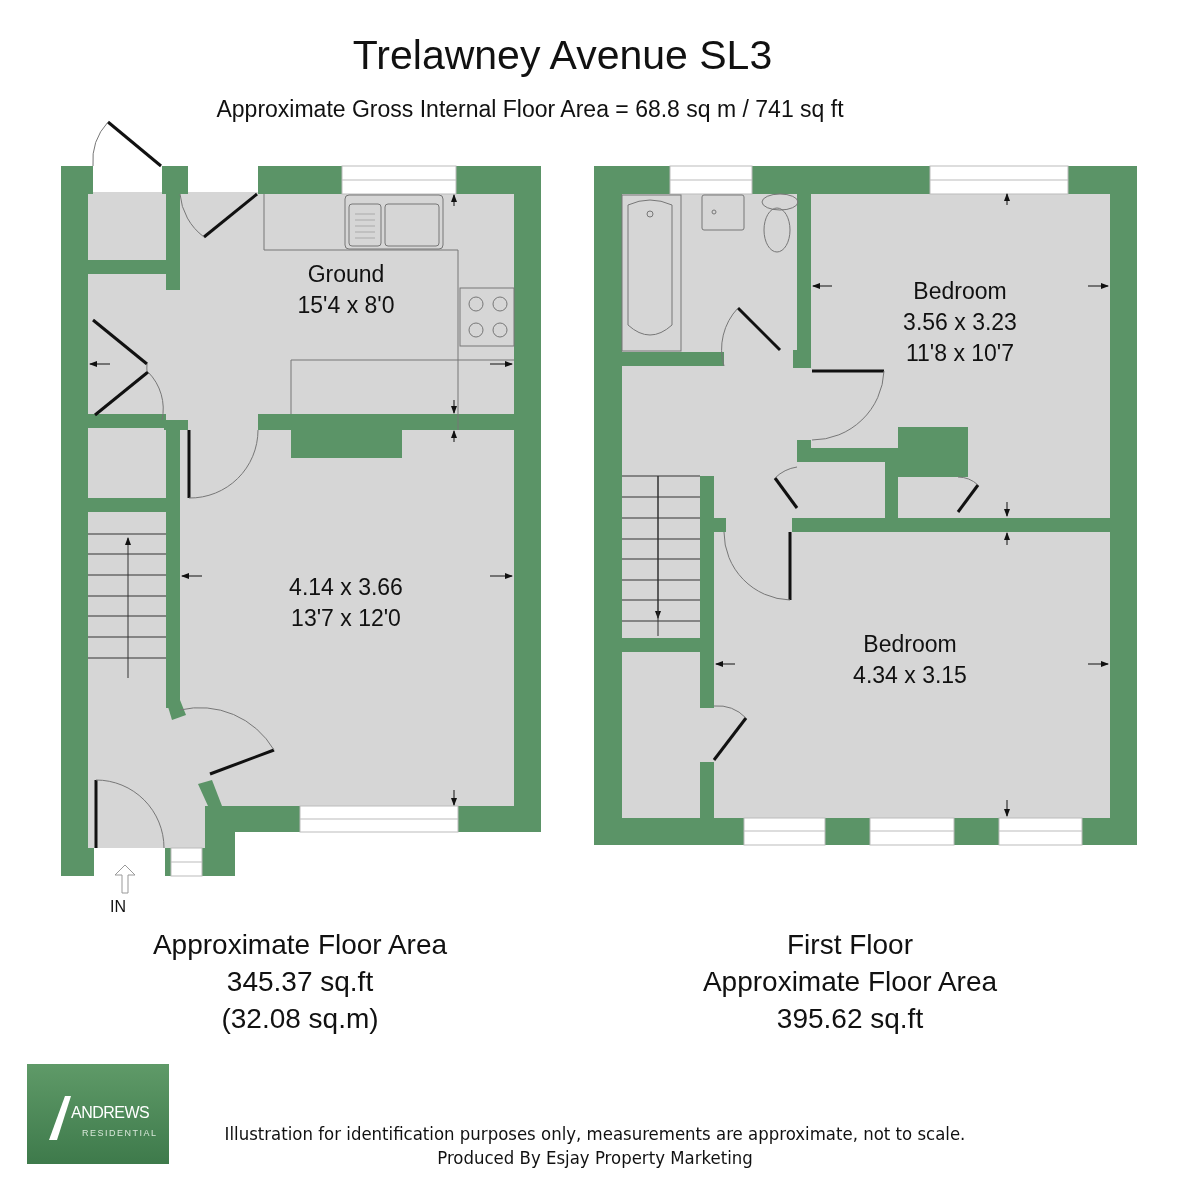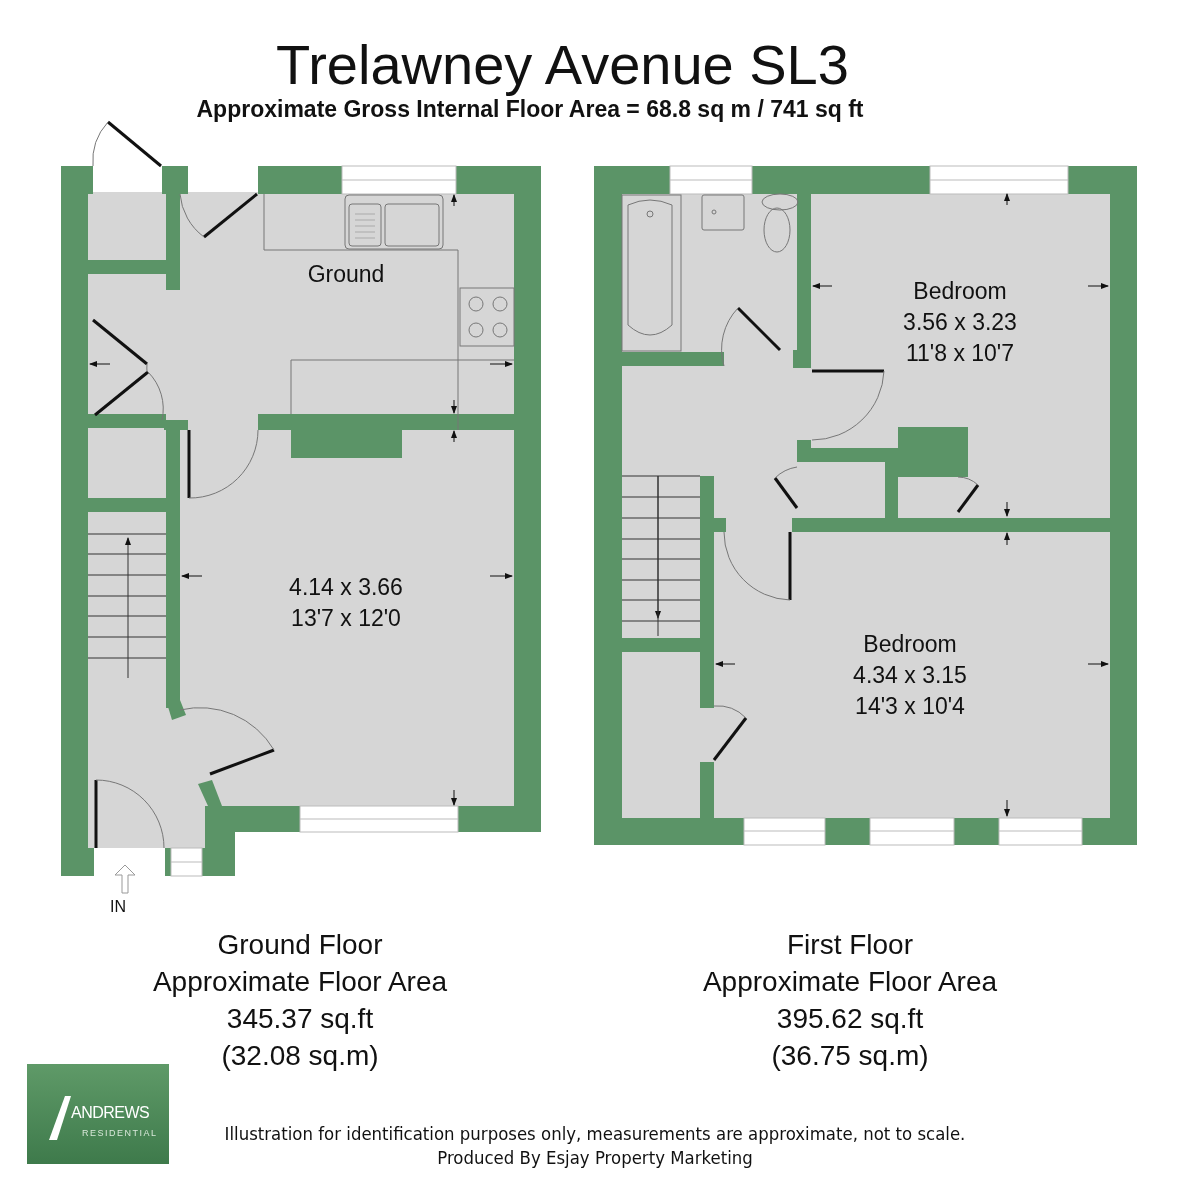--- a/index.html
+++ b/index.html
@@ -1,19 +1,19 @@
 <!DOCTYPE html>
 <html><head>
 <meta charset="utf-8">
 <style>
   html,body{margin:0;padding:0;background:#fff;}
   body{width:1200px;height:1198px;position:relative;overflow:hidden;font-family:"Liberation Sans",sans-serif;color:#111;}
   .abs{position:absolute;}
-  .title{left:0;width:1125px;top:32px;text-align:center;font-size:56px;}
-  .subtitle{left:0;width:1060px;top:96px;text-align:center;font-size:23px;font-weight:bold;}
+  .title{left:0;width:1125px;top:32px;text-align:center;font-size:41px;}
+  .subtitle{left:0;width:1060px;top:96px;text-align:center;font-size:23px;font-weight:normal;}
   .plan{position:absolute;left:0;top:0;}
   .room-label{position:absolute;text-align:center;font-size:23px;line-height:31px;width:300px;}
   .floor-label{position:absolute;text-align:center;font-size:28px;line-height:37px;width:420px;}
   .in-label{left:110px;top:898px;font-size:16px;}
   .logo{left:27px;top:1064px;width:142px;height:100px;background:linear-gradient(180deg,#5f9a68,#3e7a4b);}
   .logo-name{position:absolute;left:44px;top:40px;color:#fff;font-size:16px;letter-spacing:-0.5px;}
   .logo-sub{position:absolute;left:44px;top:64px;color:#d9e8da;font-size:9px;letter-spacing:1.5px;margin-left:11px;}
   .disclaimer{left:0;width:1190px;top:1122px;text-align:center;font-size:18px;line-height:24px;font-family:"DejaVu Sans",sans-serif;transform:scaleX(0.92);}
 </style>
 </head>
@@ -223,49 +223,47 @@
       <line x1="832" y1="286" x2="813" y2="286" marker-end="url(#ar)"></line>
       <line x1="1088" y1="286" x2="1108" y2="286" marker-end="url(#ar)"></line>
       <line x1="735" y1="664" x2="716" y2="664" marker-end="url(#ar)"></line>
       <line x1="1088" y1="664" x2="1108" y2="664" marker-end="url(#ar)"></line>
     </g>
   </g>
 </svg>
 
 <div class="room-label" style="left:196px;top:259px;">
   <div>Ground</div>
+  <div>15'4 x 8'0</div>
 </div>
 <div class="room-label" style="left:196px;top:572px;">
   <div>4.14 x 3.66</div>
   <div>13'7 x 12'0</div>
 </div>
 <div class="room-label" style="left:810px;top:276px;">
   <div>Bedroom</div>
   <div>3.56 x 3.23</div>
   <div>11'8 x 10'7</div>
 </div>
 <div class="room-label" style="left:760px;top:629px;">
   <div>Bedroom</div>
   <div>4.34 x 3.15</div>
-  <div>14'3 x 10'4</div>
 </div>
 
 <div class="abs in-label">IN</div>
 
 <div class="floor-label" style="left:90px;top:926px;">
-  <div>Ground Floor</div>
   <div>Approximate Floor Area</div>
   <div>345.37 sq.ft</div>
   <div>(32.08 sq.m)</div>
 </div>
 <div class="floor-label" style="left:640px;top:926px;">
   <div>First Floor</div>
   <div>Approximate Floor Area</div>
   <div>395.62 sq.ft</div>
-  <div>(36.75 sq.m)</div>
 </div>
 
 <div class="abs logo">
   <svg class="abs" style="left:18px;top:30px;" width="40" height="50">
     <polygon points="4,46 20,2 26,2 12,46" fill="#fff"></polygon>
   </svg>
   <div class="logo-name">ANDREWS</div>
   <div class="logo-sub">RESIDENTIAL</div>
 </div>
 

